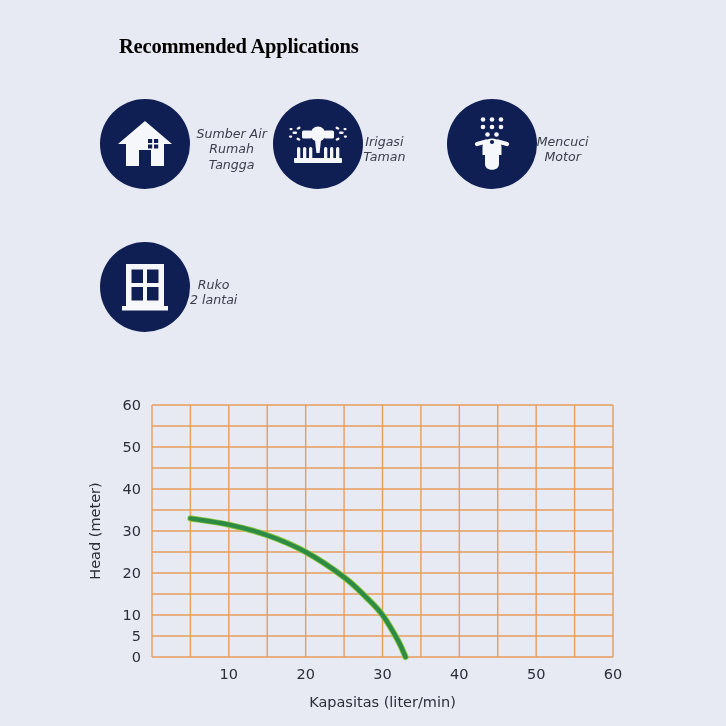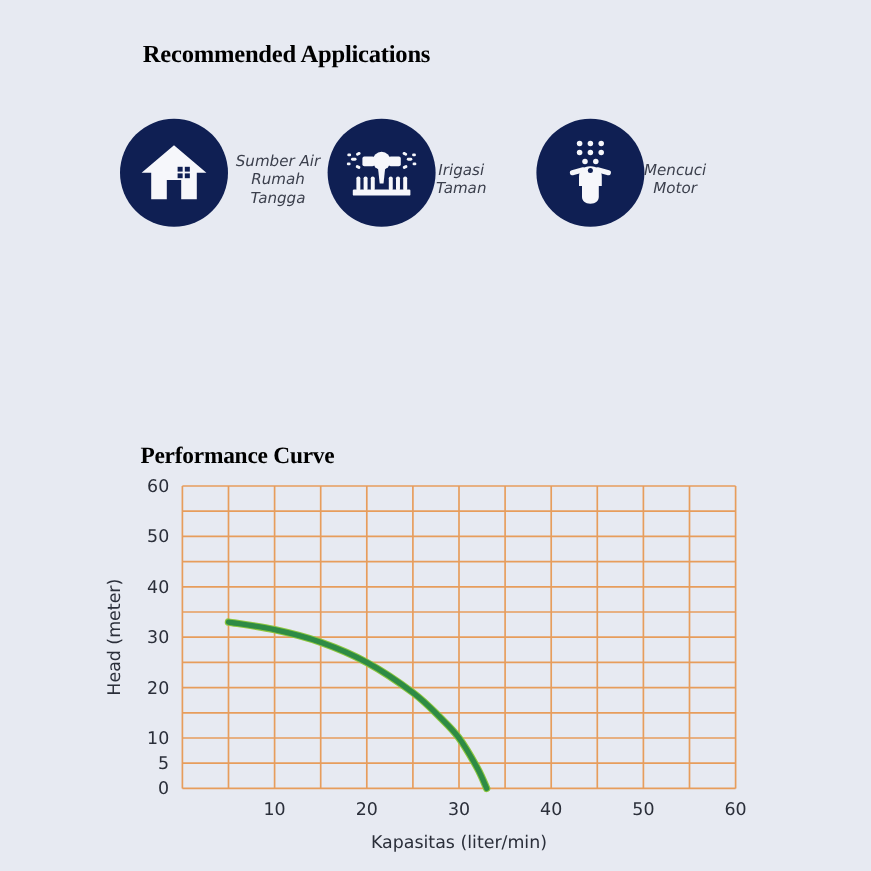--- a/index.html
+++ b/index.html
@@ -146,24 +146,38 @@
           <path fill="#f6f7fb" d="M23 22.5 c-6 0 -9.5 3.6 -9.5 8.5 l0 8 l19 0 l0 -8 c0 -4.9 -3.5 -8.5 -9.5 -8.5 Z"></path>
           <circle cx="23" cy="26" r="2.1" fill="#0f1f53"></circle>
 
           <path fill="#f6f7fb" d="M16 38.5 l14 0 l0 9.5 c0 3.4 -2.6 5.8 -7 5.8 c-4.4 0 -7 -2.4 -7 -5.8 Z"></path>
         </svg>
       </div>
       <div class="app-label">Mencuci
 Motor</div>
     </div>
 
+    <div class="app-item">
+      <div class="icon-circle">
+        <svg width="50" height="52" viewBox="0 0 50 52">
+
+          <path fill="#f6f7fb" d="M6 3 L44 3 L44 45 L6 45 Z M11.5 8.5 L11.5 39.5 L38.5 39.5 L38.5 8.5 Z"></path>
+
+          <rect x="23" y="3" width="4" height="42" fill="#f6f7fb"></rect>
+          <rect x="6" y="22" width="38" height="4" fill="#f6f7fb"></rect>
+
+          <rect x="2" y="45" width="46" height="4.5" fill="#f6f7fb"></rect>
+        </svg>
+      </div>
+      <div class="app-label">Ruko
+2 lantai</div>
+    </div>
 
   </div>
 
-  <div class="sec-title" id="curve-title">Performance Curve</div>
 
   <div id="chart-wrap">
     <svg id="chart-svg" width="726" height="320" viewBox="0 0 726 320">
       <g id="grid-group">
           <line x1="152" y1="10" x2="152" y2="262" stroke="#e79d5c" stroke-width="1.4"></line>
           <line x1="190.41666666666666" y1="10" x2="190.41666666666666" y2="262" stroke="#e79d5c" stroke-width="1.4"></line>
           <line x1="228.83333333333331" y1="10" x2="228.83333333333331" y2="262" stroke="#e79d5c" stroke-width="1.4"></line>
           <line x1="267.25" y1="10" x2="267.25" y2="262" stroke="#e79d5c" stroke-width="1.4"></line>
           <line x1="305.66666666666663" y1="10" x2="305.66666666666663" y2="262" stroke="#e79d5c" stroke-width="1.4"></line>
           <line x1="344.08333333333337" y1="10" x2="344.08333333333337" y2="262" stroke="#e79d5c" stroke-width="1.4"></line>

